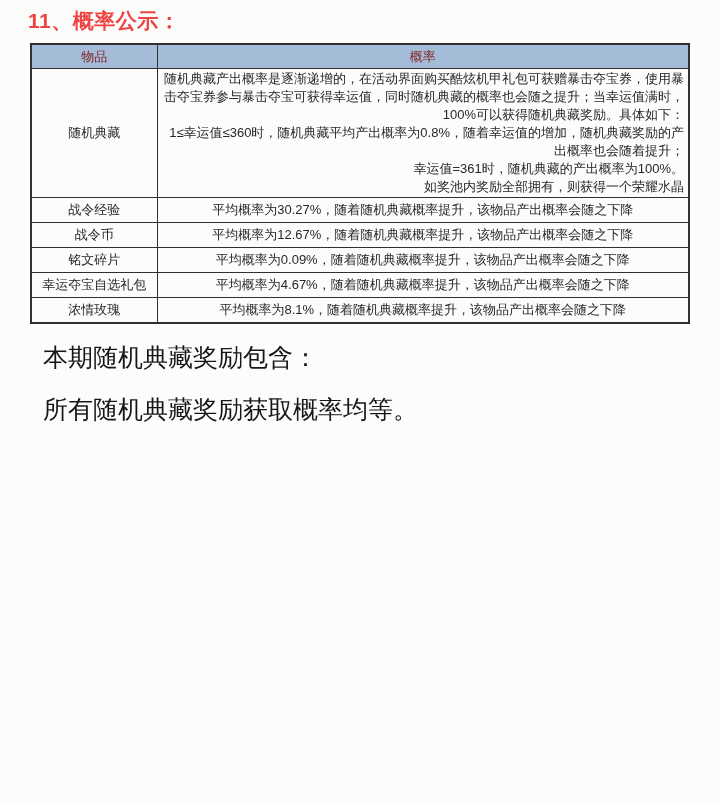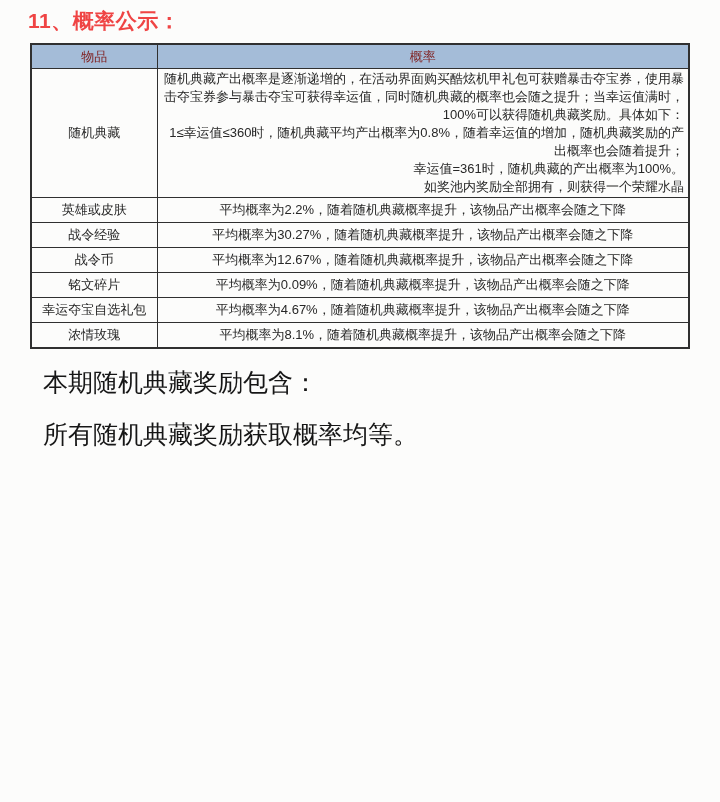--- a/index.html
+++ b/index.html
@@ -91,24 +91,20 @@
       <tr>
         <td>随机典藏</td>
         <td class="desc">
           <p>随机典藏产出概率是逐渐递增的，在活动界面购买酷炫机甲礼包可获赠暴击夺宝券，使用暴击夺宝券参与暴击夺宝可获得幸运值，同时随机典藏的概率也会随之提升；当幸运值满时，100%可以获得随机典藏奖励。具体如下：</p>
           <p>1≤幸运值≤360时，随机典藏平均产出概率为0.8%，随着幸运值的增加，随机典藏奖励的产出概率也会随着提升；</p>
           <p>幸运值=361时，随机典藏的产出概率为100%。</p>
           <p>如奖池内奖励全部拥有，则获得一个荣耀水晶</p>
         </td>
       </tr>
       <tr class="row">
-        <td>英雄或皮肤</td>
-        <td>平均概率为2.2%，随着随机典藏概率提升，该物品产出概率会随之下降</td>
-      </tr>
-      <tr class="row">
         <td>战令经验</td>
         <td>平均概率为30.27%，随着随机典藏概率提升，该物品产出概率会随之下降</td>
       </tr>
       <tr class="row">
         <td>战令币</td>
         <td>平均概率为12.67%，随着随机典藏概率提升，该物品产出概率会随之下降</td>
       </tr>
       <tr class="row">
         <td>铭文碎片</td>
         <td>平均概率为0.09%，随着随机典藏概率提升，该物品产出概率会随之下降</td>

